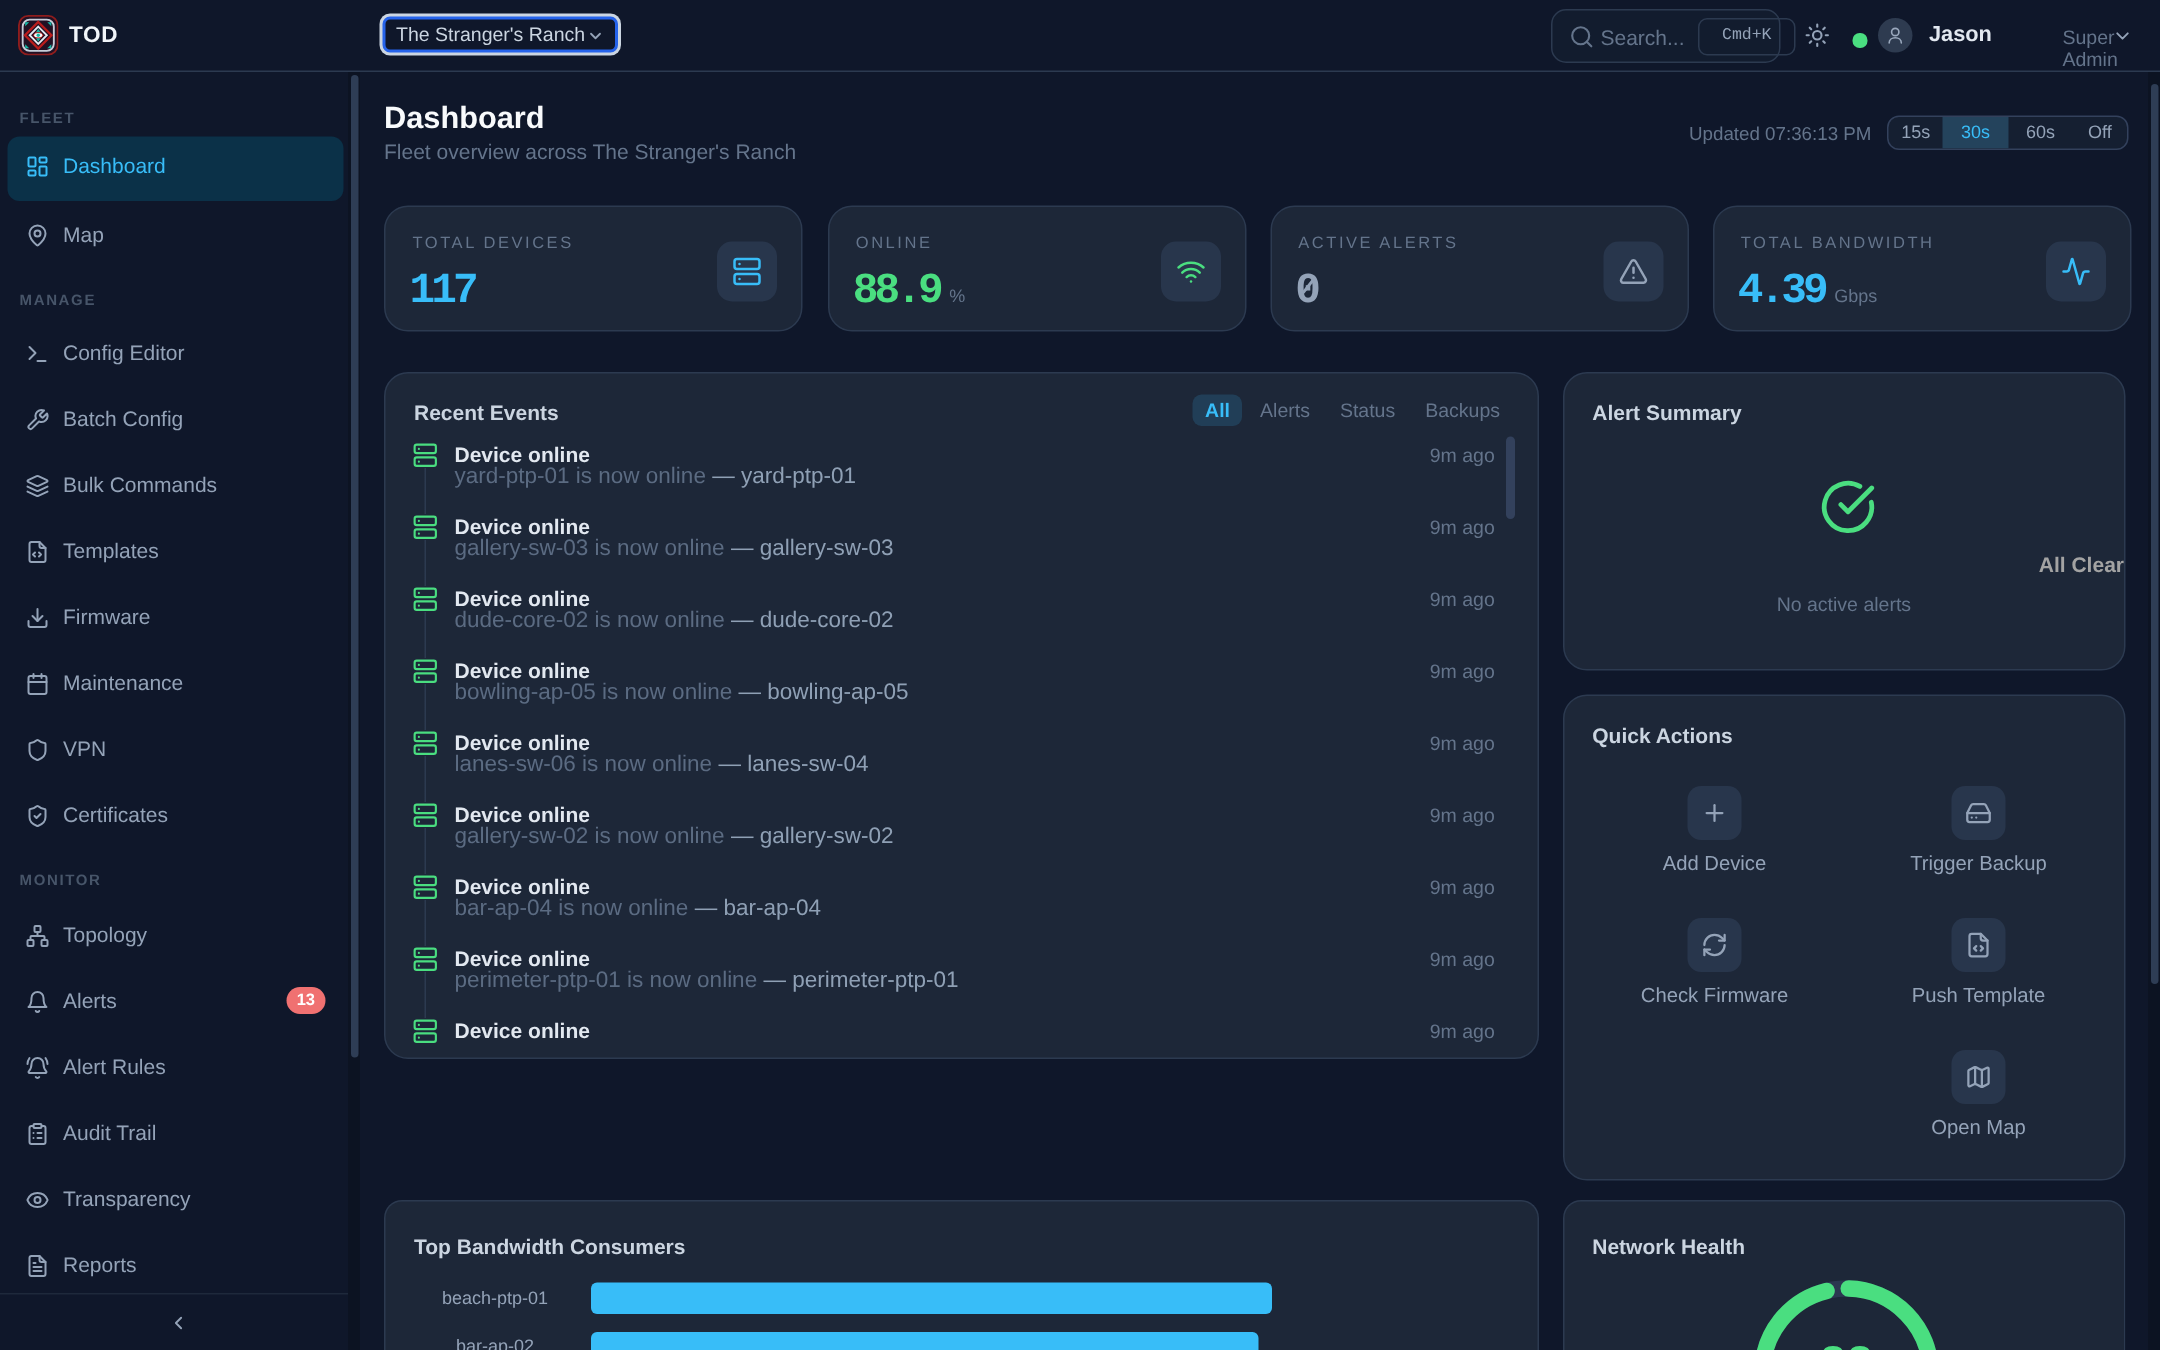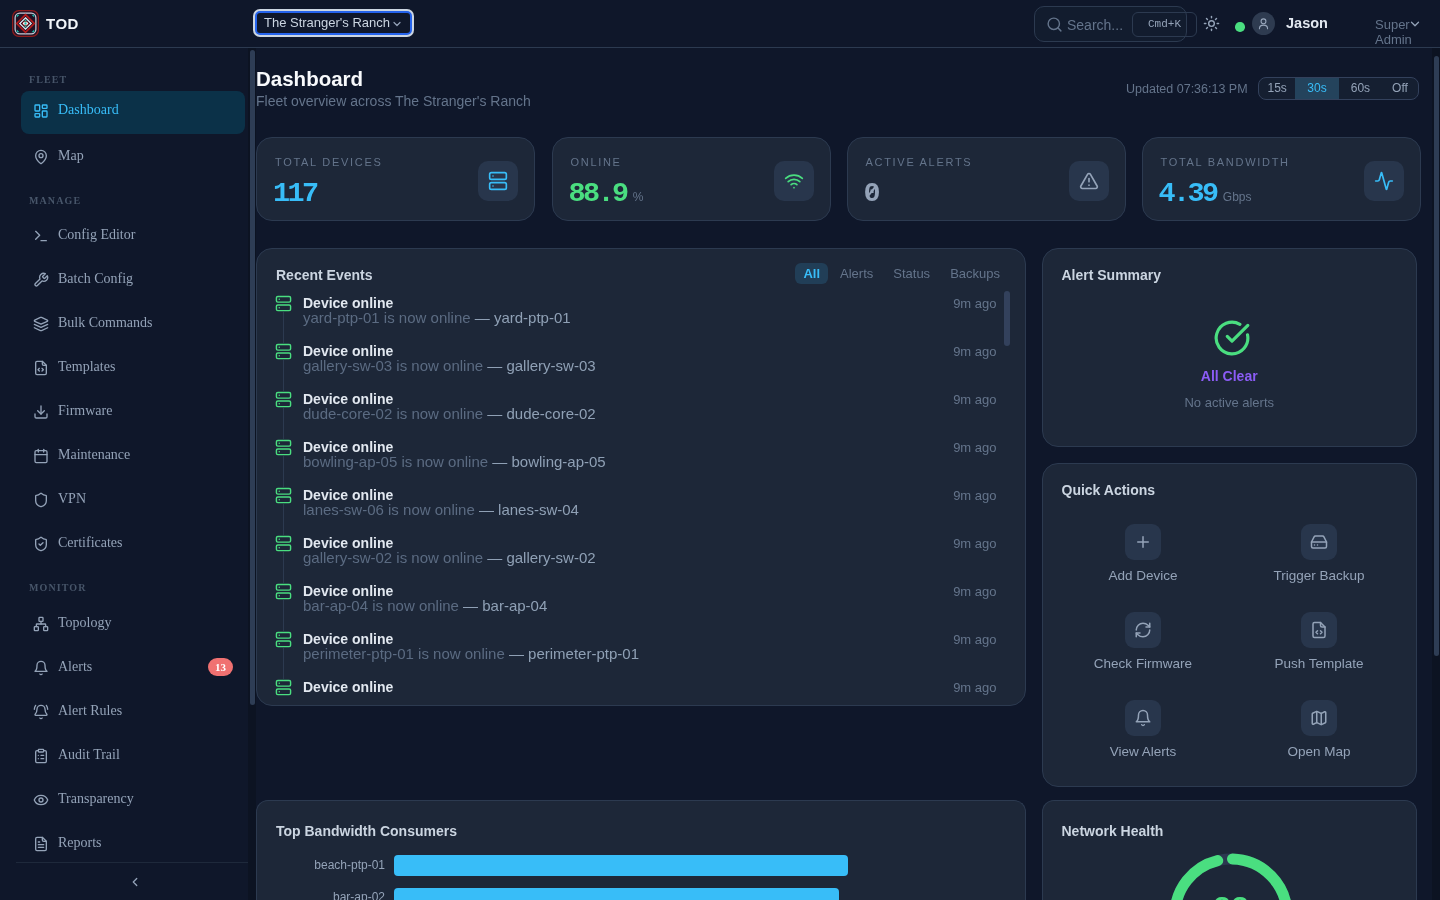--- a/index.html
+++ b/index.html
@@ -24,21 +24,21 @@
   #cmdk { position:absolute; left:97px; top:5px; width:65px; height:25px; border:1px solid #2c3a50; border-radius:6px; font-size:11px; color:#94a3b8; text-align:center; line-height:23px; }
   #sun { position:absolute; left:1203px; top:15px; }
   #gdot { position:absolute; left:1235px; top:22px; width:9.5px; height:9.5px; border-radius:50%; background:#4ade80; }
   #avatar { position:absolute; left:1252px; top:12px; width:23px; height:23px; border-radius:50%; background:#2e3b50; }
   #avatar svg { position:absolute; left:5px; top:5px; }
   #uname { position:absolute; left:1286px; top:15px; font-size:14.5px; font-weight:bold; color:#e2e8f0; }
   #urole { position:absolute; left:1331px; top:17px; font-size:13px; color:#64748b;margin-left:44px; }
   #uchev { position:absolute; left:1408px; top:17px; }
 
   
-  #sidebar { position:absolute; left:16px; top:48px; width:240px; height:852px; background:#0f172a; z-index:5;font-family:Liberation Serif, serif; }
+  #sidebar { position:absolute; left:0; top:48px; width:240px; height:852px; background:#0f172a; z-index:5; }
   .sec-label { position:absolute; left:13px; font-size:10px; font-weight:bold; letter-spacing:1.1px; color:#475569; }
   .nav-item { position:absolute; left:5px; width:224px; height:40px; border-radius:8px; color:#94a3b8; }
   .nav-item .ic { position:absolute; left:12px; top:12px; width:16px; height:16px; }
   .nav-item .lbl { position:absolute; left:37px; top:11px; font-size:14px; }
   .nav-item.active { background:#0b3148; color:#38bdf8; height:43px; }
   .nav-item.active .lbl { color:#38bdf8; }
   .badge { position:absolute; right:12px; top:10px; background:#f07171; color:#fff; font-size:11px; font-weight:bold; border-radius:9px; padding:3px 7px; }
   #side-scroll { position:absolute; left:232px; top:0; width:8px; height:852px; background:#0c1322; }
   #side-thumb { position:absolute; left:233.5px; top:2px; width:5px; height:655px; background:#2e3d55; border-radius:3px; }
   #side-foot { position:absolute; left:0; top:814px; width:232px; height:38px; border-top:1px solid #1e293b; }
@@ -92,21 +92,21 @@
   #alertsum { left:801.5px; top:200px; width:375.5px; height:199px; }
   #alertsum .big { position:absolute; left:0; width:100%; text-align:center; }
   #quick { left:801.5px; top:415px; width:375.5px; height:324px; }
   .qa { position:absolute; width:140px; text-align:center; }
   .qa .qtile { width:36px; height:36px; border-radius:9px; background:#28364c; margin:0 auto; position:relative; }
   .qa .qtile svg { position:absolute; left:9px; top:9px; }
   .qa .qlbl { margin-top:8px; font-size:13.5px; color:#94a3b8; }
 
   
   #bw { left:16px; top:752px; width:769.5px; height:100px; border-bottom:none; border-radius:12px 12px 0 0; }
-  .bwlbl { position:absolute; font-size:12px; color:#94a3b8; text-align:right; width:110px; }
+  .bwlbl { position:absolute; font-size:12px; color:#94a3b8; text-align:center; width:110px; }
   .bwbar { position:absolute; left:137px; height:21px; background:#38bdf8; border-radius:4px; }
   #nh { left:801.5px; top:752px; width:375.5px; height:100px; border-bottom:none; border-radius:12px 12px 0 0; }
 </style>
 </head>
 <body>
 
 <div id="topbar">
   <svg id="logo" viewBox="0 0 26 26">
     <rect x="0.6" y="0.6" width="24.8" height="24.8" rx="6" fill="#221124" stroke="#8f1d1d" stroke-width="1.2"></rect>
     <rect x="3" y="3" width="20" height="20" rx="4.5" fill="none" stroke="#c7ced9" stroke-width="1.2"></rect>
@@ -471,21 +471,21 @@
       </div>
     <div id="ev-thumb"></div>
   </div>
 
   <div class="card" id="alertsum">
     <div class="ptitle">Alert Summary</div>
     <svg style="position:absolute;left:170px;top:70px;" width="38" height="38" viewBox="0 0 24 24" fill="none" stroke="#4ade80" stroke-width="2" stroke-linecap="round" stroke-linejoin="round">
         <path d="M21.801 10A10 10 0 1 1 17 3.335"></path>
         <path d="m9 11 3 3L22 4"></path>
       </svg>
-    <div class="big" style="top:119px; font-size:14px; font-weight:bold; color:#8b5cf6;">All Clear</div>
+    <div class="big" style="top:119px; font-size:14px; font-weight:bold; color:#a3a3a3;text-align:right;">All Clear</div>
     <div class="big" style="top:146px; font-size:13px; color:#64748b;">No active alerts</div>
   </div>
 
   <div class="card" id="quick">
     <div class="ptitle">Quick Actions</div>
     <div class="qa" style="left:30.5px; top:60px;">
       <div class="qtile">
           <svg width="18" height="18" viewBox="0 0 24 24" fill="none" stroke="#94a3b8" stroke-width="2" stroke-linecap="round" stroke-linejoin="round">
             <path d="M5 12h14"></path>
             <path d="M12 5v14"></path>
@@ -519,29 +519,20 @@
       <div class="qtile">
           <svg width="18" height="18" viewBox="0 0 24 24" fill="none" stroke="#94a3b8" stroke-width="2" stroke-linecap="round" stroke-linejoin="round">
             <path d="M14 2v4a2 2 0 0 0 2 2h4"></path>
             <path d="M14 2H6a2 2 0 0 0-2 2v16a2 2 0 0 0 2 2h12a2 2 0 0 0 2-2V8z"></path>
             <path d="m10 13-2 2 2 2"></path>
             <path d="m14 17 2-2-2-2"></path>
           </svg>
         </div>
       <div class="qlbl">Push Template</div>
     </div>
-    <div class="qa" style="left:30.5px; top:236px;">
-      <div class="qtile">
-          <svg width="18" height="18" viewBox="0 0 24 24" fill="none" stroke="#94a3b8" stroke-width="2" stroke-linecap="round" stroke-linejoin="round">
-            <path d="M6 8a6 6 0 0 1 12 0c0 7 3 9 3 9H3s3-2 3-9"></path>
-            <path d="M10.3 21a1.94 1.94 0 0 0 3.4 0"></path>
-          </svg>
-        </div>
-      <div class="qlbl">View Alerts</div>
-    </div>
     <div class="qa" style="left:206.5px; top:236px;">
       <div class="qtile">
           <svg width="18" height="18" viewBox="0 0 24 24" fill="none" stroke="#94a3b8" stroke-width="2" stroke-linecap="round" stroke-linejoin="round">
             <path d="M14.106 5.553a2 2 0 0 0 1.788 0l3.659-1.83A1 1 0 0 1 21 4.619v12.764a1 1 0 0 1-.553.894l-4.553 2.277a2 2 0 0 1-1.788 0l-4.212-2.106a2 2 0 0 0-1.788 0l-3.659 1.83A1 1 0 0 1 3 19.381V6.618a1 1 0 0 1 .553-.894l4.553-2.277a2 2 0 0 1 1.788 0z"></path>
             <path d="M15 5.764v15"></path>
             <path d="M9 3.236v15"></path>
           </svg>
         </div>
       <div class="qlbl">Open Map</div>
     </div>

